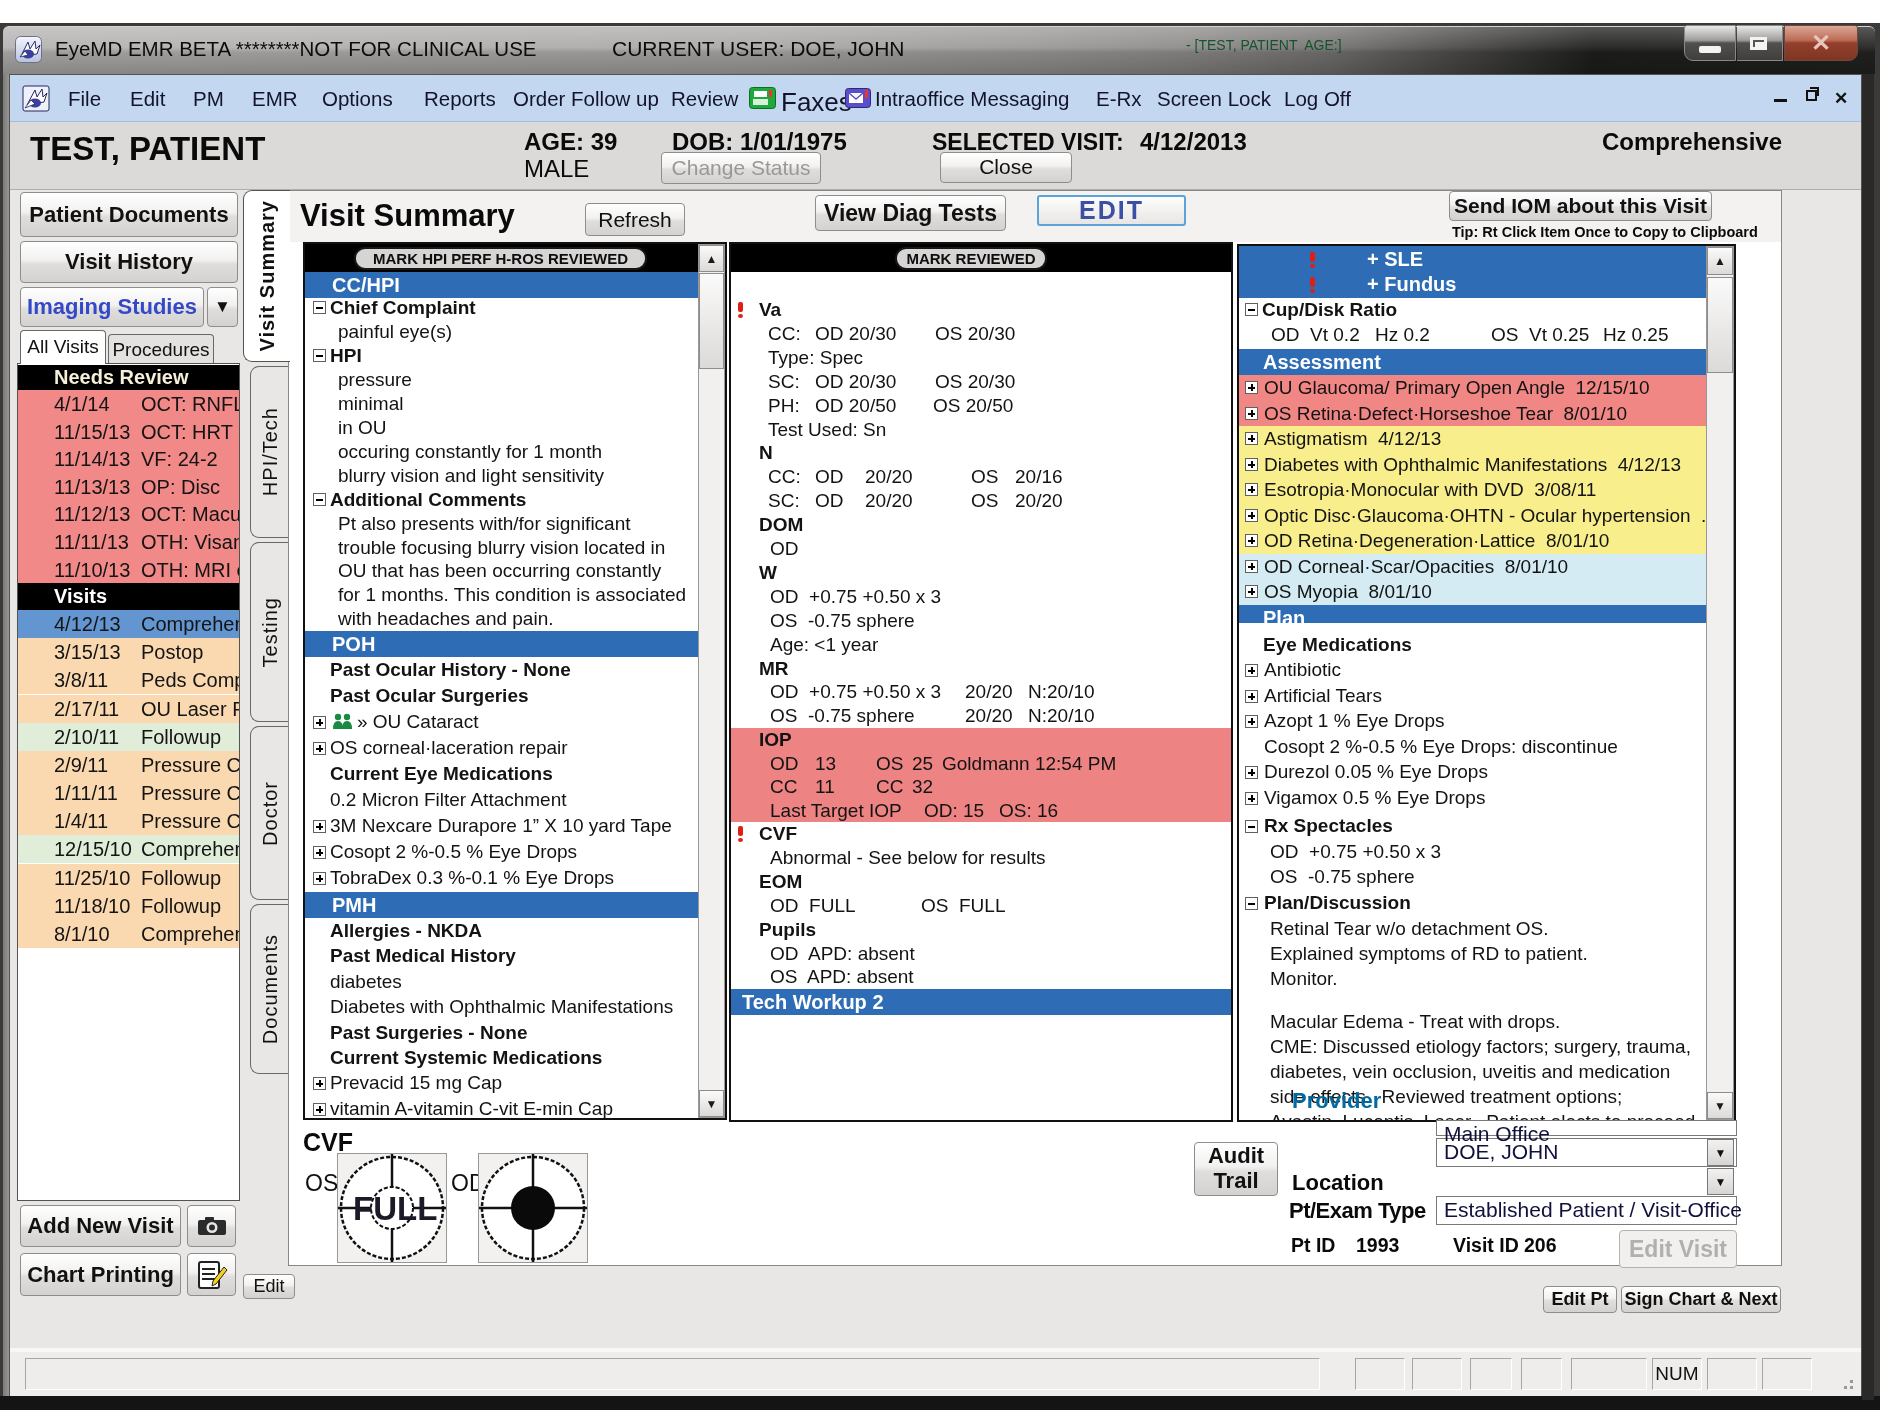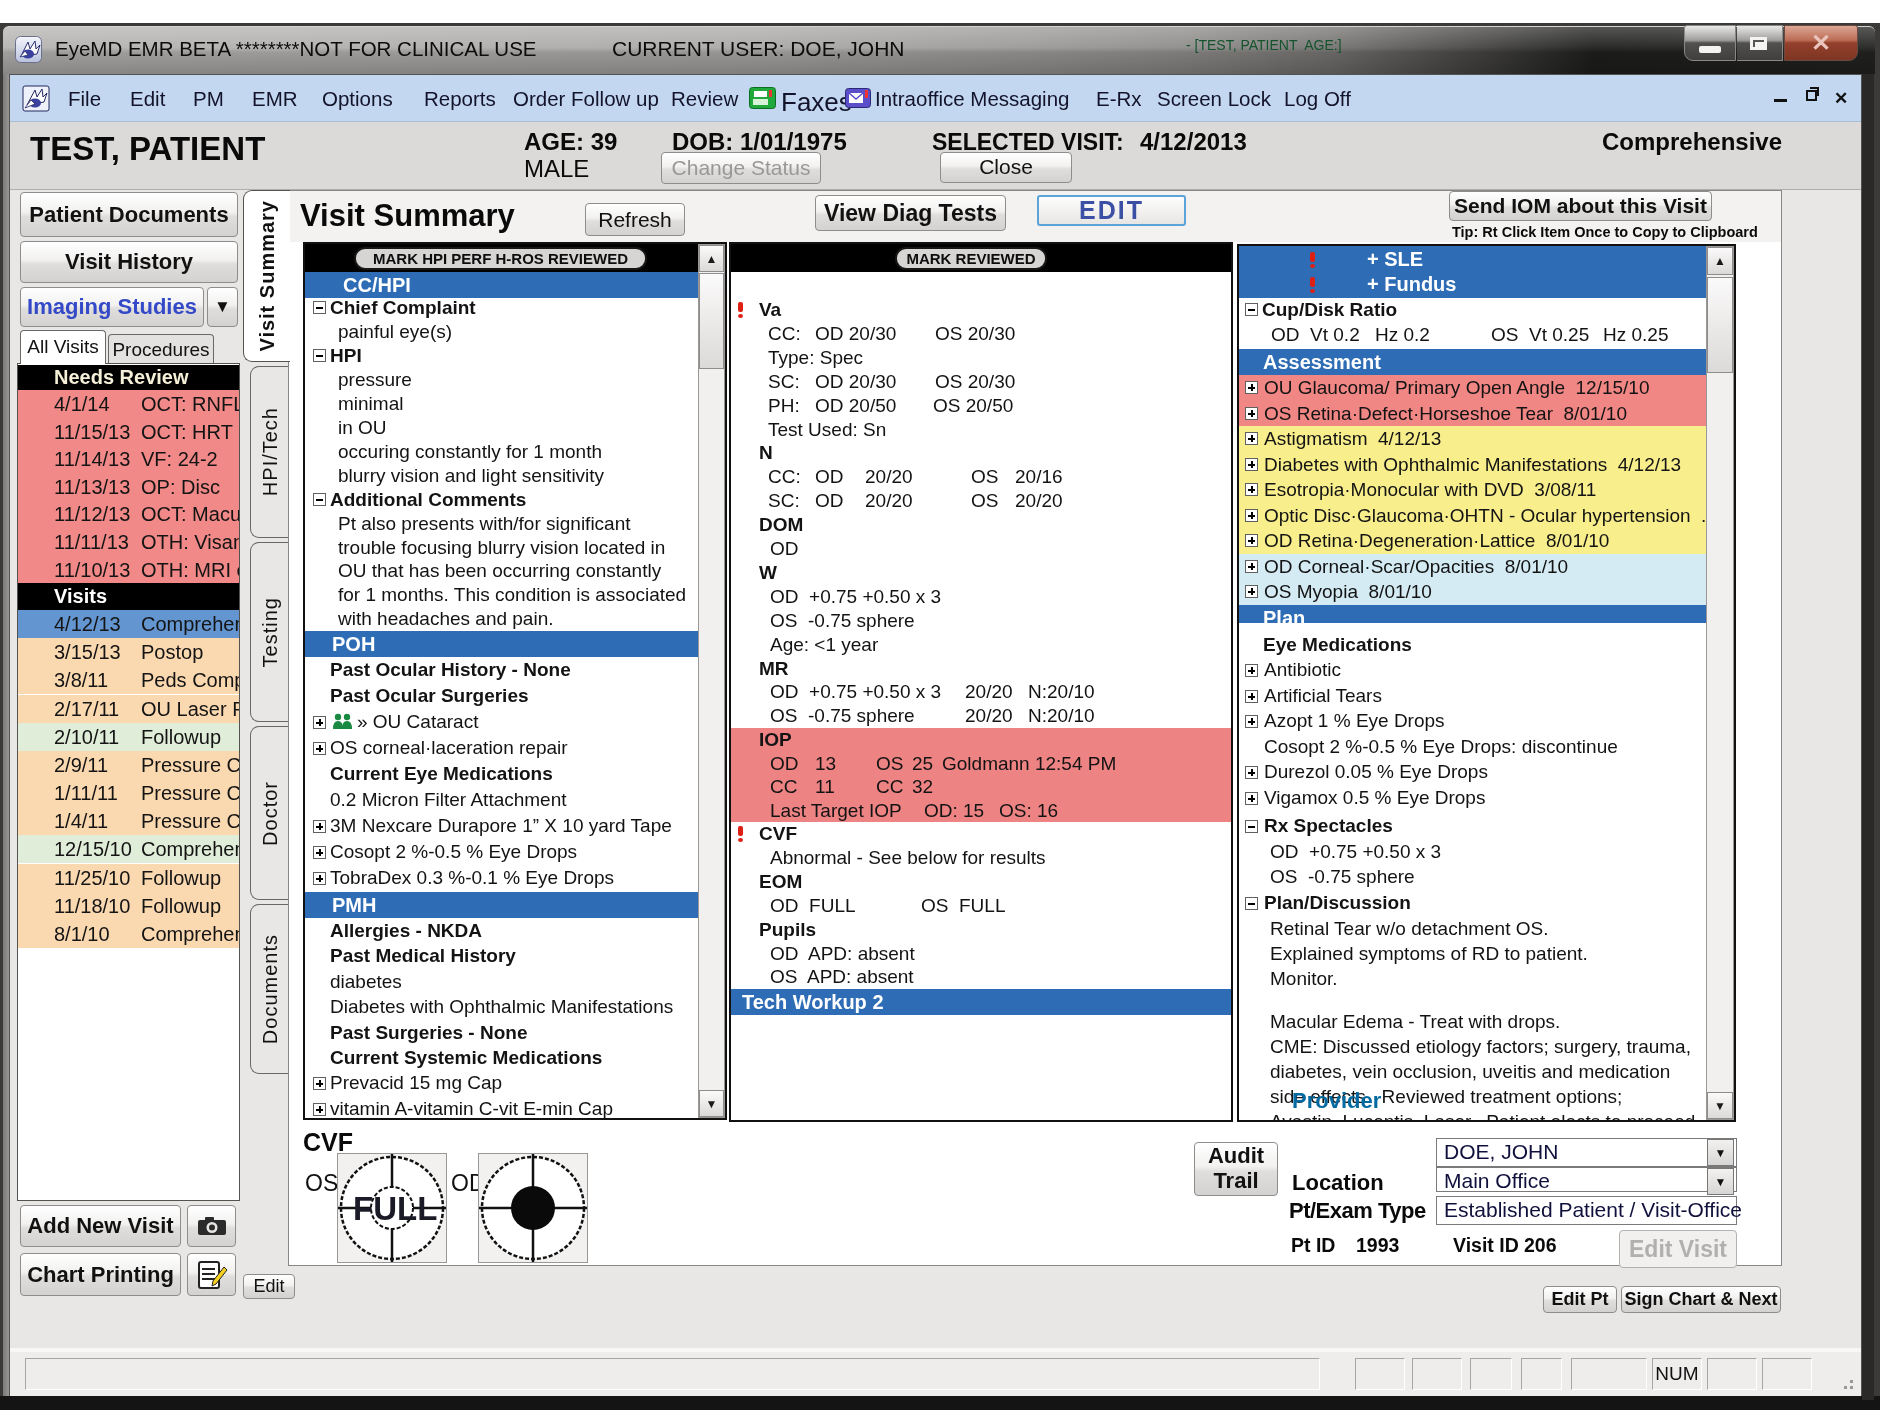--- a/index.html
+++ b/index.html
@@ -178,21 +178,21 @@
 <div class="a" style="left:289px;top:191px;width:1492px;height:51px;background:#f3f2f1;z-index:2"></div>
 <div class="a" style="left:300px;top:198px;font-size:31px;font-weight:bold;color:#0a0a0a;white-space:pre;z-index:3">Visit Summary</div>
 <div class="btn" style="left:585px;top:203px;width:100px;height:33px;font-size:21px;line-height:31px;font-weight:normal;z-index:3">Refresh</div>
 <div class="btn" style="left:815px;top:195px;width:191px;height:36px;font-size:23px;line-height:34px;z-index:3">View Diag Tests</div>
 <div class="a" style="left:1037px;top:195px;width:149px;height:31px;background:linear-gradient(#fdfdfd,#e8e6e4);border:2px solid #5ba3d8;border-radius:3px;text-align:center;line-height:27px;font-size:25px;font-weight:bold;color:#3b4fa5;letter-spacing:2px;z-index:3">EDIT</div>
 <div class="btn" style="left:1449px;top:191px;width:263px;height:30px;font-size:21px;line-height:28px;z-index:3">Send IOM about this Visit</div>
 <div class="a" style="left:1452px;top:224px;font-size:14.5px;font-weight:bold;color:#0a0a0a;white-space:pre;z-index:3">Tip: Rt Click Item Once to Copy to Clipboard</div>
 <div class="a" style="left:303px;top:242px;width:424px;height:878px;background:#fff;border:2px solid #111;overflow:hidden;z-index:3">
 <div class="bh" style="top:0;height:28px"></div>
 <div class="pill" style="left:49px;top:3px;width:293px;height:23px;line-height:20px">MARK HPI PERF H-ROS REVIEWED</div>
-<div class="bb" style="top:28px;height:26px;line-height:26px"><span style="margin-left:38px">CC/HPI</span></div>
+<div class="bb" style="top:28px;height:26px;line-height:26px"><span style="margin-left:27px">CC/HPI</span></div>
 <div class="r" style="top:52px;left:0;width:100%"><span class="pm" style="left:8px;top:5px"><b></b></span><s style="left:25px"><b>Chief Complaint</b></s></div>
 <div class="r" style="top:75.95px;left:33px">painful eye(s)</div>
 <div class="r" style="top:99.9px;left:0;width:100%"><span class="pm" style="left:8px;top:5px"><b></b></span><s style="left:25px"><b>HPI</b></s></div>
 <div class="r" style="top:123.85000000000001px;left:33px">pressure</div>
 <div class="r" style="top:147.8px;left:33px">minimal</div>
 <div class="r" style="top:171.75px;left:33px">in OU</div>
 <div class="r" style="top:195.7px;left:33px">occuring constantly for 1 month</div>
 <div class="r" style="top:219.64999999999998px;left:33px">blurry vision and light sensitivity</div>
 <div class="r" style="top:243.59999999999997px;left:0;width:100%"><span class="pm" style="left:8px;top:5px"><b></b></span><s style="left:25px"><b>Additional Comments</b></s></div>
 <div class="r" style="top:267.54999999999995px;left:33px">Pt also presents with/for significant</div>
@@ -335,21 +335,21 @@
       <line x1="54" y1="3" x2="54" y2="105" stroke="#111" stroke-width="2.5"></line>
       <line x1="3" y1="54" x2="105" y2="54" stroke="#111" stroke-width="2.5"></line>
       <circle cx="54" cy="54" r="22" fill="#0a0a0a"></circle>
     </svg></div>
 <div class="btn" style="left:1194px;top:1142px;width:84px;height:54px;font-size:22px;line-height:25px;z-index:3">Audit<br>Trail</div>
 <div class="a" style="left:1292px;top:1088px;font-size:22px;font-weight:bold;color:#0369a1;z-index:3">Provider</div>
 <div class="a" style="left:1292px;top:1170px;font-size:22px;font-weight:bold;color:#0a0a0a;z-index:3">Location</div>
 <div class="a" style="left:1289px;top:1198px;font-size:22px;font-weight:bold;color:#0a0a0a;letter-spacing:-0.5px;z-index:3">Pt/Exam Type</div>
 <div class="fl" style="left:1436px;top:1138px;width:301px;height:29px;z-index:3">DOE, JOHN</div>
 <div class="dd" style="left:1707px;top:1139px;height:27px;font-size:12px;line-height:26px;z-index:4">▼</div>
-<div class="fl" style="left:1436px;top:1167px;width:301px;height:25px;z-index:3">Main Office</div>
+<div class="fl" style="left:1436px;top:1120px;width:301px;height:16px;z-index:3">Main Office</div>
 <div class="dd" style="left:1707px;top:1168px;height:27px;font-size:12px;line-height:26px;z-index:4">▼</div>
 <div class="fl" style="left:1436px;top:1196px;width:301px;height:29px;z-index:3">Established Patient / Visit-Office</div>
 <div class="a" style="left:1291px;top:1234px;font-size:19.5px;color:#0a0a0a;font-weight:bold;z-index:3">Pt ID</div>
 <div class="a" style="left:1356px;top:1234px;font-size:19.5px;color:#0a0a0a;font-weight:bold;z-index:3">1993</div>
 <div class="a" style="left:1453px;top:1234px;font-size:19.5px;color:#0a0a0a;font-weight:bold;z-index:3">Visit ID</div>
 <div class="a" style="left:1524px;top:1234px;font-size:19.5px;color:#0a0a0a;font-weight:bold;z-index:3">206</div>
 <div class="a" style="left:1619px;top:1230px;width:118px;height:38px;background:#f1f0ee;border:1px solid #b4b2b0;border-radius:4px;text-align:center;line-height:36px;font-size:23px;font-weight:bold;color:#b2b0ae;z-index:3">Edit Visit</div>
 <div class="btn" style="left:1543px;top:1286px;width:74px;height:27px;font-size:18px;line-height:25px">Edit Pt</div>
 <div class="btn" style="left:1621px;top:1286px;width:160px;height:27px;font-size:18px;line-height:25px">Sign Chart &amp; Next</div>
 <div class="a" style="left:10px;top:1348px;width:1851px;height:4px;background:#f8f7f6"></div>

